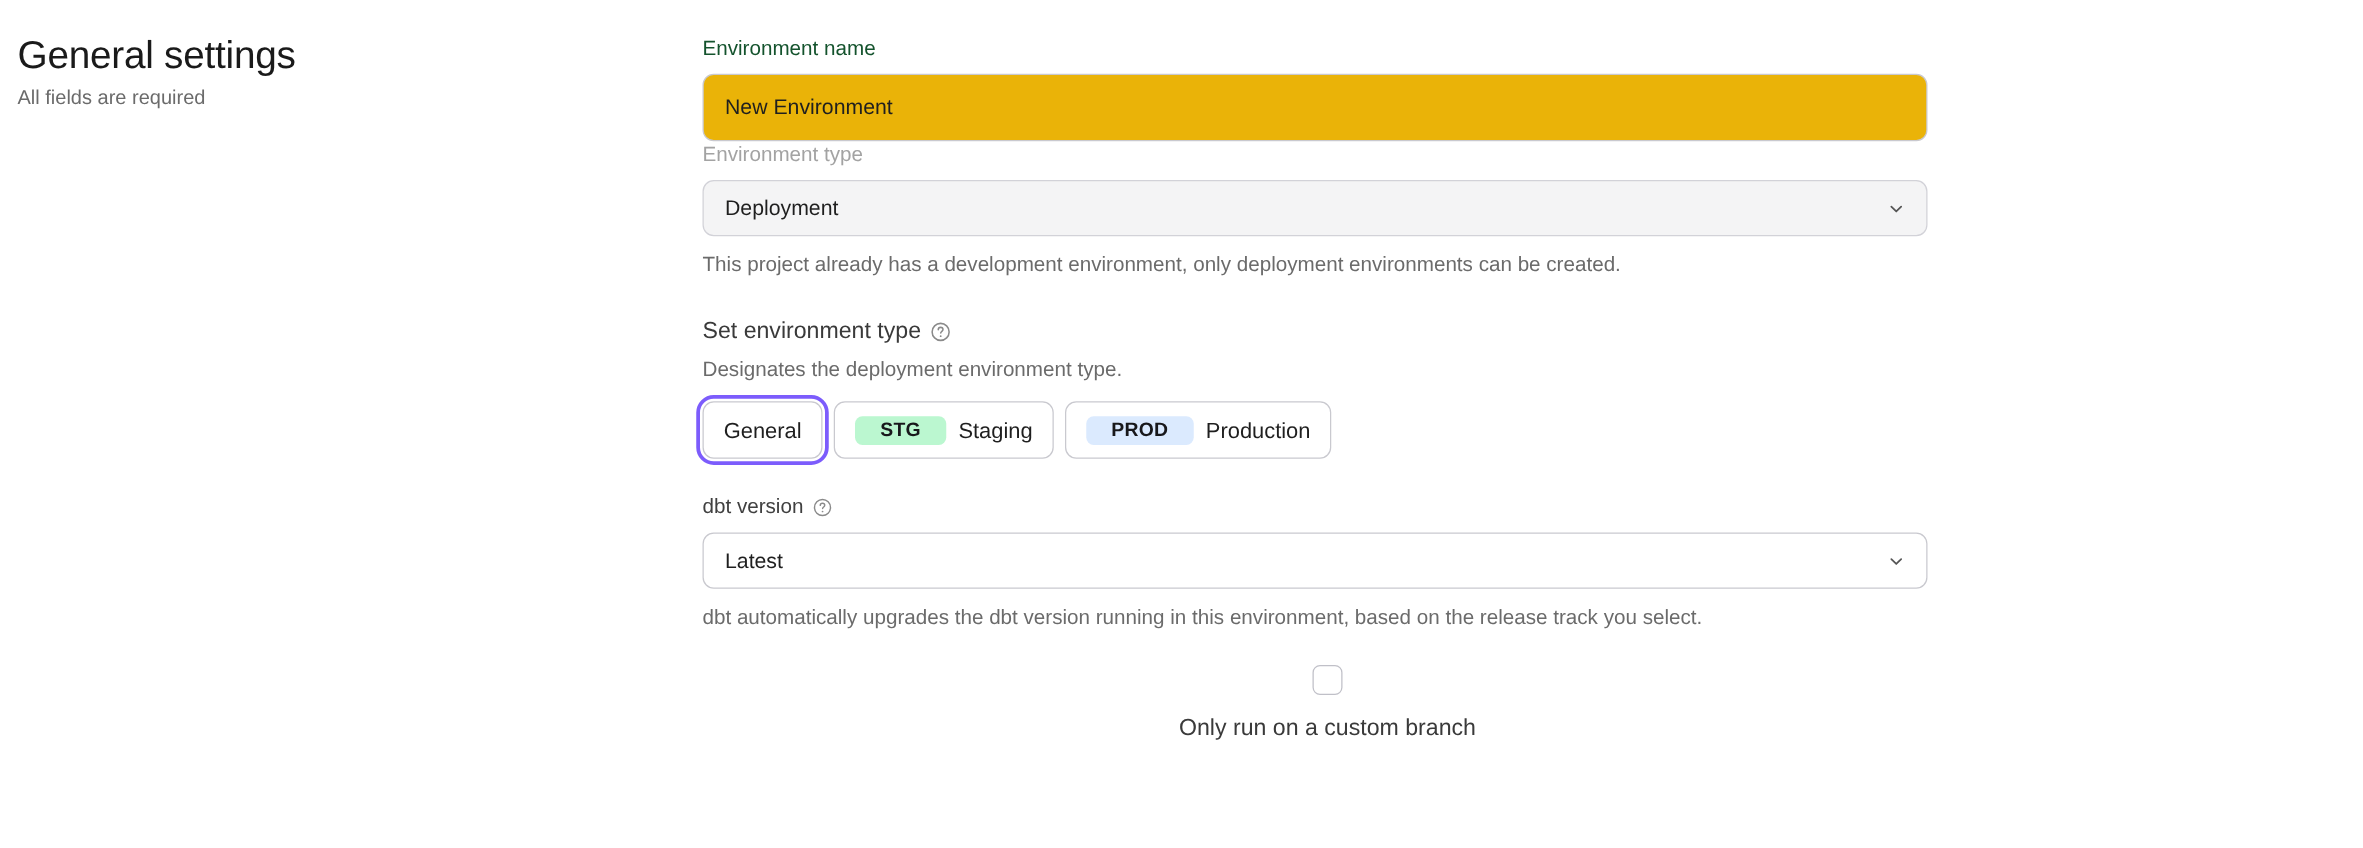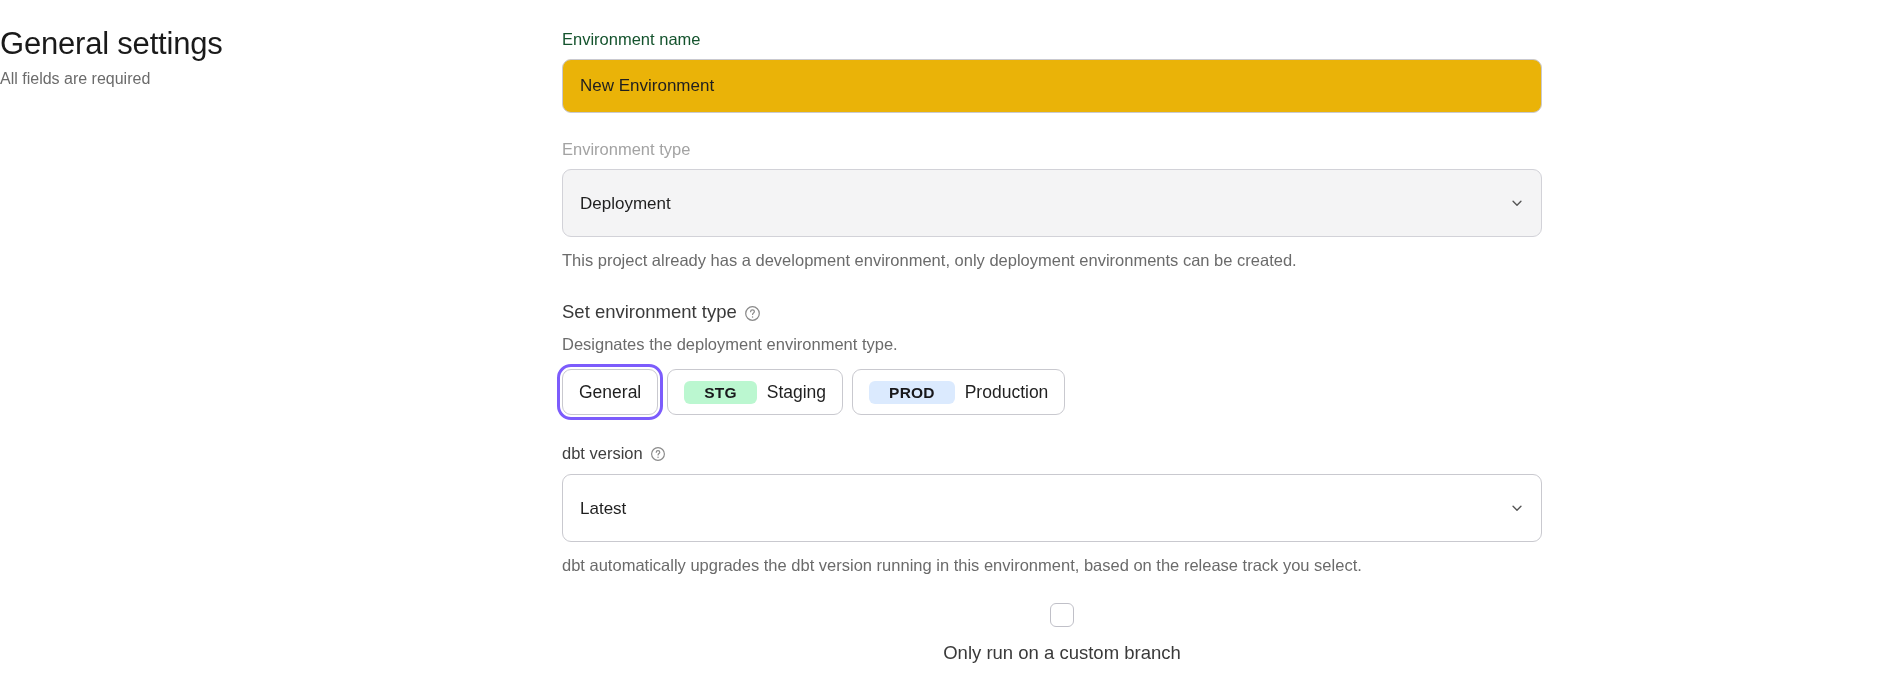--- a/index.html
+++ b/index.html
@@ -22,20 +22,21 @@
     width: 1890px;
     height: 678px;
     display: flex;
     padding-top: 18px;
   }
 
   
   .left-col {
     width: 562px;
     flex: 0 0 562px;
+    padding-left: 14px;
     padding-top: 6px;
   }
   .page-title {
     font-size: 31px;
     line-height: 40px;
     font-weight: 400;
     color: #1a1a1a;
     letter-spacing: -0.2px;
     margin: 0;
   }
@@ -73,21 +74,21 @@
     font-size: 17px;
     color: #1f1f1f;
     padding: 0 17px;
     outline: none;
     display: flex;
     align-items: center;
   }
 
   .select-box {
     width: 980px;
-    height: 68px;
+    height: 45px;
     border: 1px solid #c9c9cf;
     border-radius: 9px;
     background: #ffffff;
     display: flex;
     align-items: center;
     justify-content: space-between;
     padding: 0 17px;
     font-size: 17px;
     color: #1f1f1f;
   }
@@ -192,21 +193,21 @@
     cursor: pointer;
   }
   .check-label {
     font-size: 18.5px;
     line-height: 24px;
     color: #3a3a3a;
     cursor: pointer;
   }
 
   .mt-dbt { margin-top: 26px; }
-  .mt-env-type { margin-top: 25px; }
+  .mt-env-type { }
 </style>
 </head>
 <body>
 
 <div class="page">
 
   <div class="left-col">
     <h1 class="page-title">General settings</h1>
     <div class="page-subtitle">All fields are required</div>
   </div>

